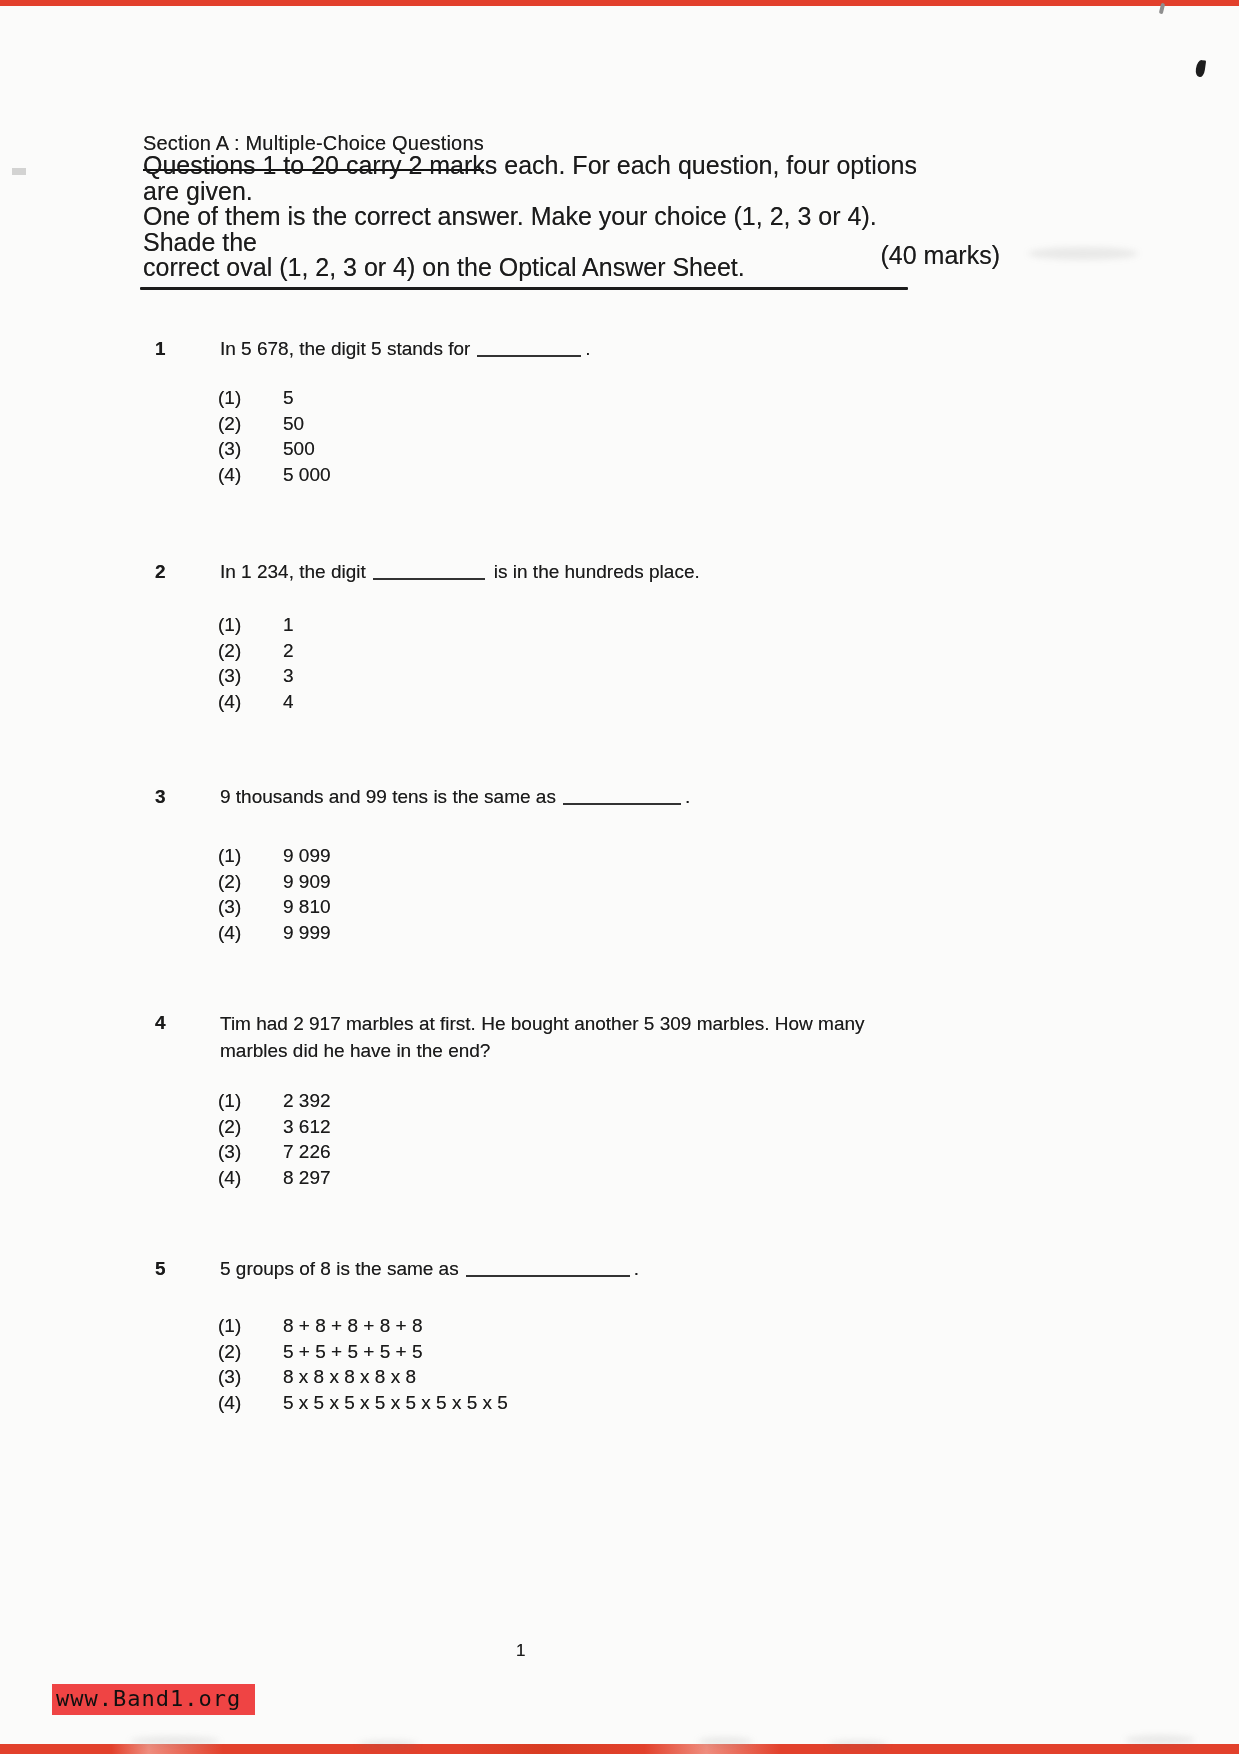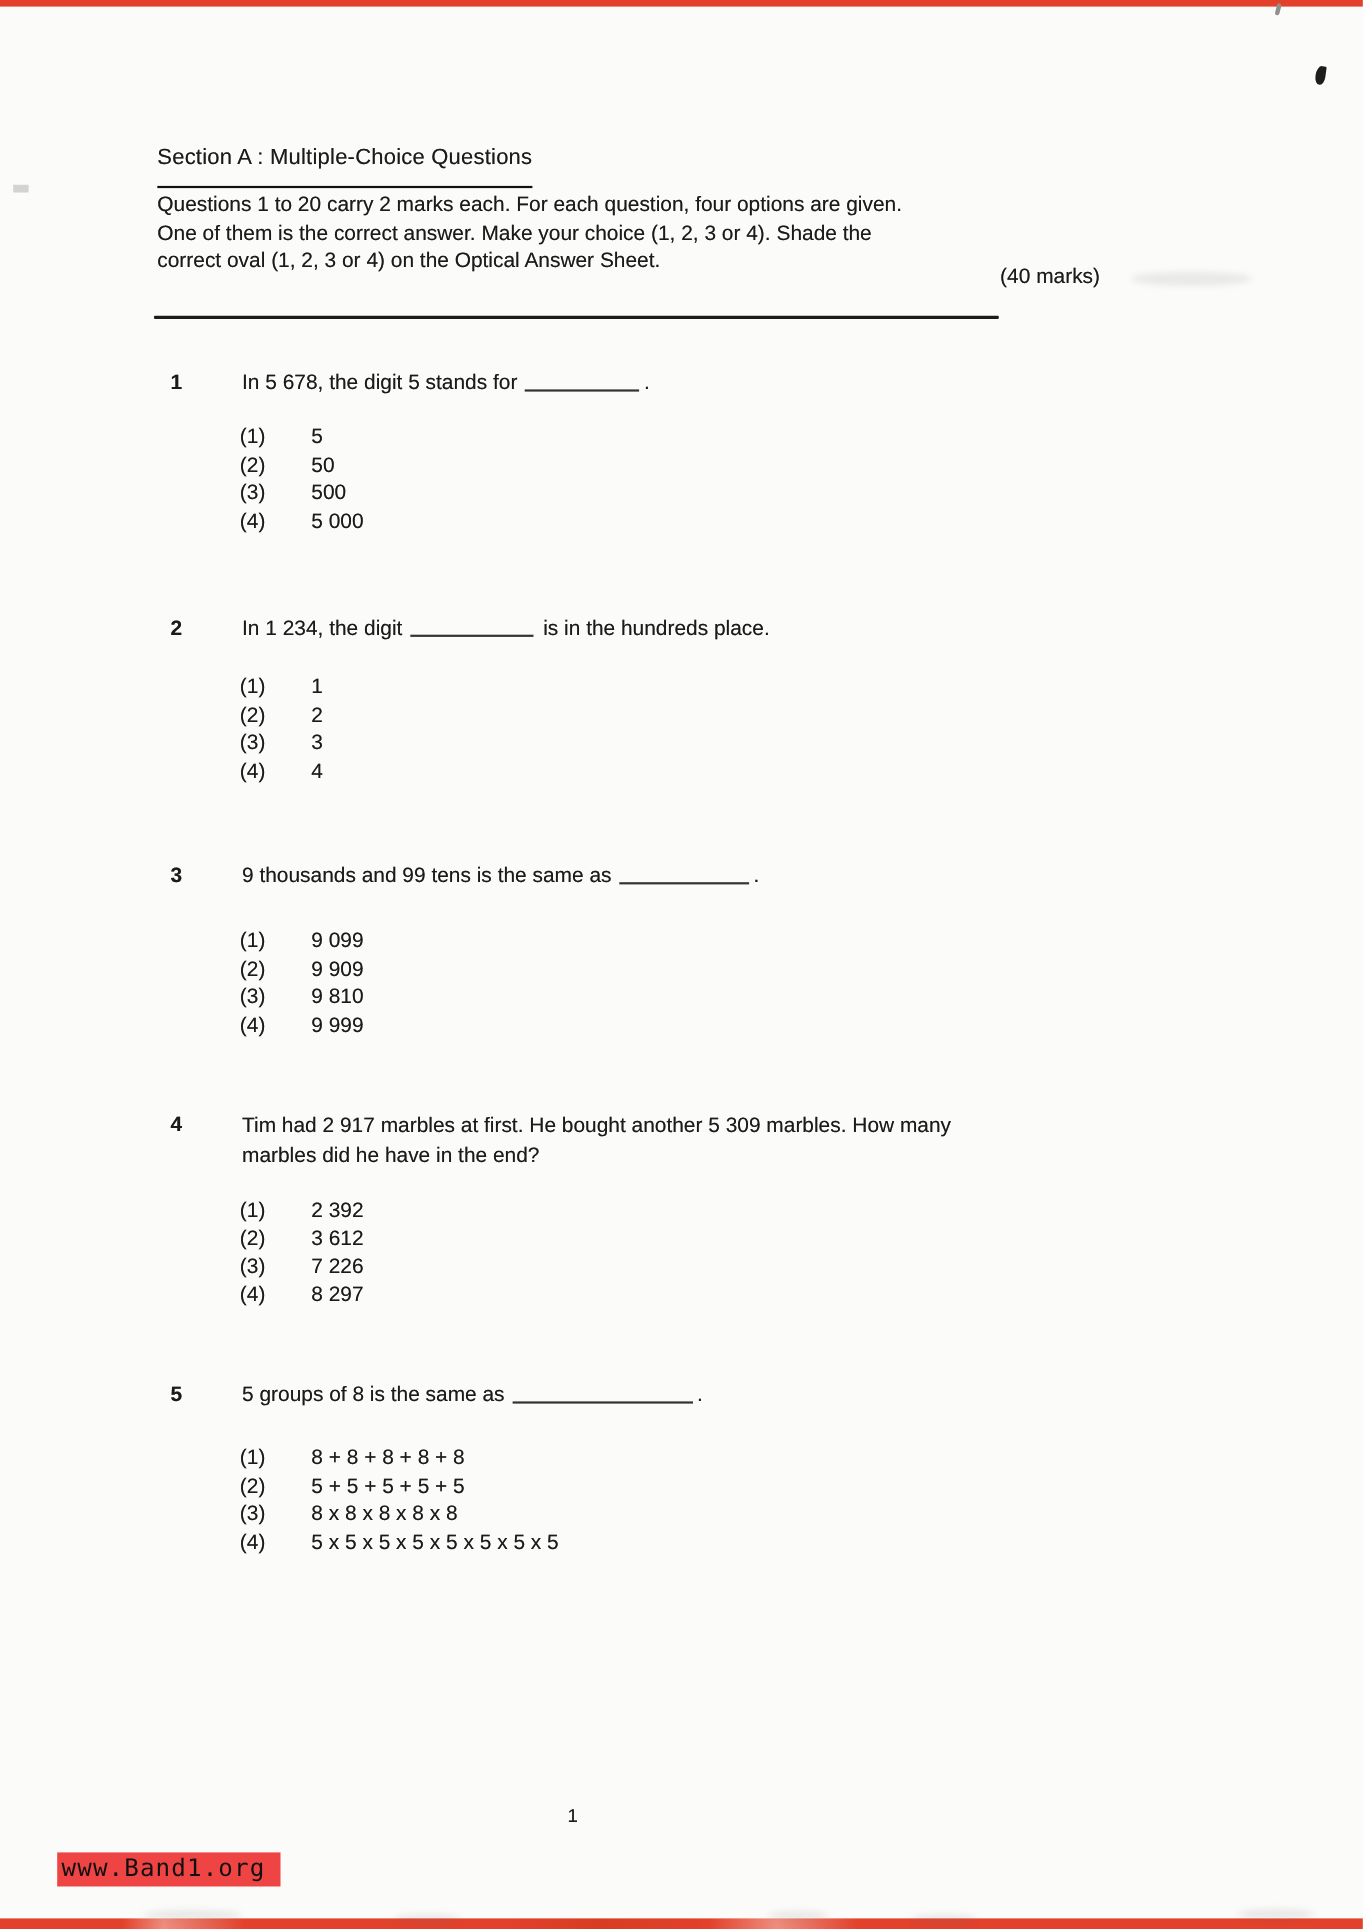--- a/index.html
+++ b/index.html
@@ -24,26 +24,26 @@
     position:absolute; left:0; top:1744px; width:1239px; height:10px;
     background:linear-gradient(90deg,#e2412c 0%,#e2412c 9%,#ef8d7e 12%,#e2412c 18%,
       #e2412c 37%,#d83c22 44%,#e2412c 52%,#ef8d7e 57%,#e2412c 63%,#e2412c 100%);
   }
   .section-title {
     position:absolute; left:143px; top:132px;
     font-size:20px; font-weight:400; letter-spacing:0.2px;
     border-bottom:2.5px solid #111; padding-bottom:14px;
   }
   .instructions {
-    position:absolute; left:143px; top:174px; width:795px;
-    font-size:19px; line-height:25.5px;
+    position:absolute; left:143px; top:153px; width:795px;
+    font-size:25px; line-height:25.5px;
   }
   .marks-note {
     position:absolute; top:241px; right:239px;
-    font-size:19px;
+    font-size:25px;
   }
   .rule {
     position:absolute; left:140px; top:287px; width:768px; height:3px;
     background:#1c1c1c; border-radius:1px;
   }
   .question { position:absolute; left:155px; font-size:19px; line-height:26px; }
   .qnum { position:absolute; left:0; top:0; font-weight:700; }
   .qtext { margin-left:65px; width:700px; }
   .options { margin-left:63px; }
   .opt { display:flex; line-height:25.6px; }

